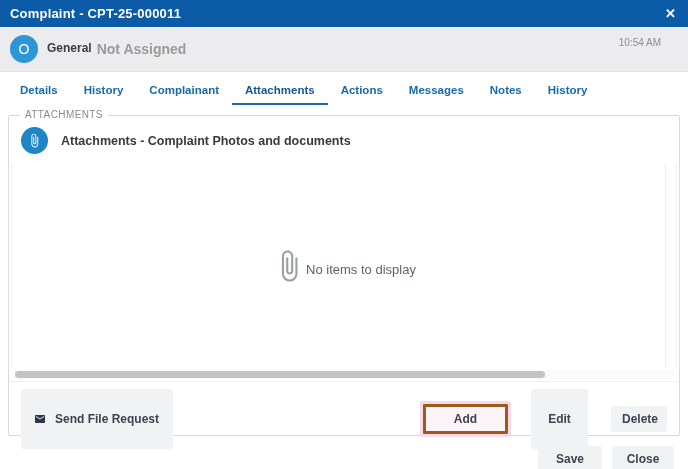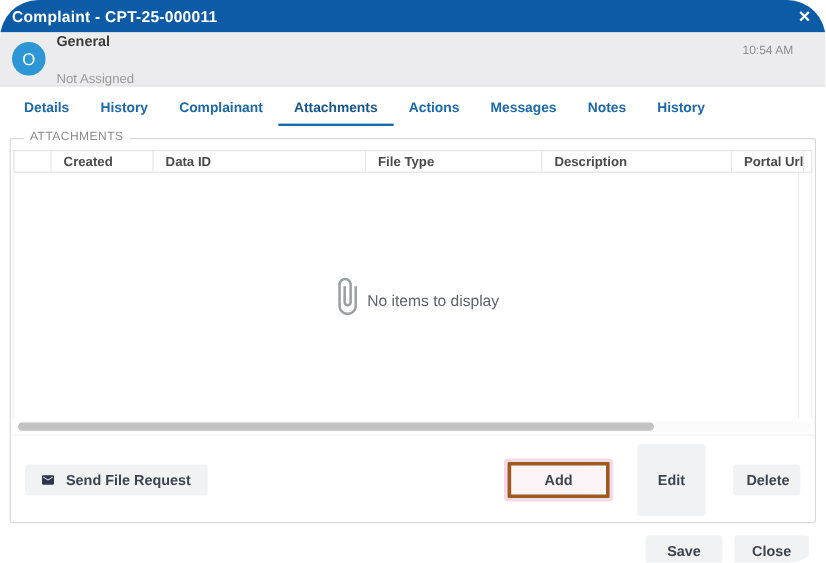--- a/index.html
+++ b/index.html
@@ -1,30 +1,30 @@
 <!DOCTYPE html>
 <html><head>
 <meta charset="utf-8">
 <style>
   * { margin: 0; padding: 0; box-sizing: border-box; }
   html, body { background: #fff; }
   body { font-family: "Liberation Sans", sans-serif; }
-  .dialog { position: relative; width: 688px; height: 469px; background: #fff; overflow: hidden; border-radius: 32px; }
+  .dialog { position: relative; width: 688px; height: 469px; background: #fff; overflow: hidden; }
 
   
   .titlebar { height: 27px; background: #0c5ba6; color: #fff; display: flex; align-items: center; padding: 0 12px 0 10px; }
   .titlebar .title { font-size: 13px; font-weight: bold; letter-spacing: .2px; }
   .titlebar .close { margin-left: auto; font-size: 13px; font-weight: bold; cursor: pointer; line-height: 1; }
 
   
   .header-strip { position: relative; height: 45px; background: #ececee; display: flex; align-items: center; padding: 0 12px 0 10px; border-bottom: 1px solid #e2e2e2; }
   .avatar { width: 28px; height: 28px; border-radius: 50%; background: #2d96d5; color: #fff; font-size: 14px; display: flex; align-items: center; justify-content: center; flex: 0 0 auto; }
-  .header-texts { margin-left: 9px; display: flex; flex-direction: column; gap: 19px; }
+  .header-texts { margin-left: 9px; display: flex; flex-direction: row; gap: 5px; }
   .header-texts .cat { font-size: 12px; font-weight: bold; color: #3c3c3c; }
-  .header-texts .assignee { font-size: 11px; color: #9a9a9a; }
+  .header-texts .assignee { font-size: 14px; color: #9a9a9a; font-weight: bold; }
   .header-time { position: absolute; top: 10px; right: 27px; font-size: 10px; color: #8d8d8d; }
 
   
   .tabs { display: flex; align-items: stretch; height: 29px; margin-top: 4px; padding-left: 7px; }
   .tab { display: flex; align-items: center; padding: 0 13px; font-size: 11.5px; font-weight: 600; color: #1a69aa; border-bottom: 2px solid transparent; cursor: pointer; }
   .tab.active { color: #17578f; font-weight: bold; border-bottom-color: #1a69aa; }
 
   
   .fieldset { position: relative; margin: 10px 8px 0 8px; height: 321px; border: 1px solid #d9d9d9; border-radius: 2px; background: #fff; }
   .legend { position: absolute; top: -7px; left: 11px; background: #fff; padding: 0 5px; font-size: 10px; color: #8a8a8a; letter-spacing: .4px; }
@@ -48,21 +48,21 @@
   .tbody { position: relative; height: 205px; border-left: 1px solid #f0f0f0; border-right: 1px solid #f0f0f0; display: flex; flex-direction: row; align-items: center; justify-content: center; }
   .tbody .right-divider { position: absolute; top: 0; bottom: 0; right: 10px; width: 1px; background: #ececec; }
   .empty-clip { color: #9aa0a6; }
   .empty-text { margin-top: 8px; font-size: 13px; color: #5f6368; }
 
   
   .hscroll { margin: 2px 4px 0 4px; height: 9px; background: #fafafa; border-radius: 5px; position: relative; }
   .hscroll .thumb { position: absolute; left: 2px; top: 1px; height: 7px; width: 80%; background: #c2c2c2; border-radius: 4px; cursor: pointer; }
 
   
-  .btn-row { display: flex; align-items: center; padding: 7px 12px 0 12px; border-top: 1px solid #f1f1f1; margin-top: 2px; }
+  .btn-row { display: flex; padding: 7px 12px 0 12px; border-top: 1px solid #f1f1f1; margin-top: 2px; }
   .btn { background: #f1f2f4; border: none; border-radius: 3px; font-family: "Liberation Sans", sans-serif; font-size: 12px; font-weight: 600; color: #3d4451; cursor: pointer; }
   .send-btn { display: flex; align-items: center; gap: 8px; padding: 6px 14px 6px 12px; }
   .right-actions { margin-left: auto; display: flex; align-items: center; gap: 23px; }
   .add-wrap { border: 3px solid #9d5a1e; box-shadow: 0 0 0 3px #f6d9e9; border-radius: 1px; background: #fdf4f8; }
   .add-btn { width: 79px; padding: 5px 0; background: transparent; text-align: center; }
   .edit-btn { width: 57px; padding: 23px 0; text-align: center; }
   .delete-btn { width: 56px; padding: 6px 11px; text-align: center; }
 
   
   .dialog-footer { display: flex; justify-content: flex-end; gap: 10px; padding: 10px 14px 0 0; }
@@ -97,31 +97,30 @@
     <div class="tab active">Attachments</div>
     <div class="tab">Actions</div>
     <div class="tab">Messages</div>
     <div class="tab">Notes</div>
     <div class="tab">History</div>
   </div>
 
   <div class="fieldset">
     <span class="legend">ATTACHMENTS</span>
 
+    <div class="section-header">
+      <div class="clip-circle">
+        <svg width="15" height="15" viewBox="0 0 24 24">
+          <path fill="#ffffff" d="M16.5 6v11.5c0 2.21-1.79 4-4 4s-4-1.79-4-4V5c0-1.38 1.12-2.5 2.5-2.5s2.5 1.12 2.5 2.5v10.5c0 .55-.45 1-1 1s-1-.45-1-1V6H10v9.5c0 1.38 1.12 2.5 2.5 2.5s2.5-1.12 2.5-2.5V5c0-2.21-1.79-4-4-4S7 2.79 7 5v12.5c0 3.04 2.46 5.5 5.5 5.5s5.5-2.46 5.5-5.5V6h-1.5z"></path>
+        </svg>
+      </div>
+      <span class="section-title">Attachments - Complaint Photos and documents</span>
+    </div>
 
     <div class="table">
-      <div class="thead">
-        <div class="th c-sel"></div>
-        <div class="th c-created">Created</div>
-        <div class="th c-dataid">Data ID</div>
-        <div class="th c-filetype">File Type</div>
-        <div class="th c-desc">Description</div>
-        <div class="th c-portal">Portal Url</div>
-        <div class="th c-spare"></div>
-      </div>
 
       <div class="tbody">
         <div class="right-divider"></div>
         <svg class="empty-clip" width="34" height="44" viewBox="0 0 24 24">
           <path fill="currentColor" d="M16.5 6v11.5c0 2.21-1.79 4-4 4s-4-1.79-4-4V5c0-1.38 1.12-2.5 2.5-2.5s2.5 1.12 2.5 2.5v10.5c0 .55-.45 1-1 1s-1-.45-1-1V6H10v9.5c0 1.38 1.12 2.5 2.5 2.5s2.5-1.12 2.5-2.5V5c0-2.21-1.79-4-4-4S7 2.79 7 5v12.5c0 3.04 2.46 5.5 5.5 5.5s5.5-2.46 5.5-5.5V6h-1.5z"></path>
         </svg>
         <span class="empty-text">No items to display</span>
       </div>
     </div>
 

